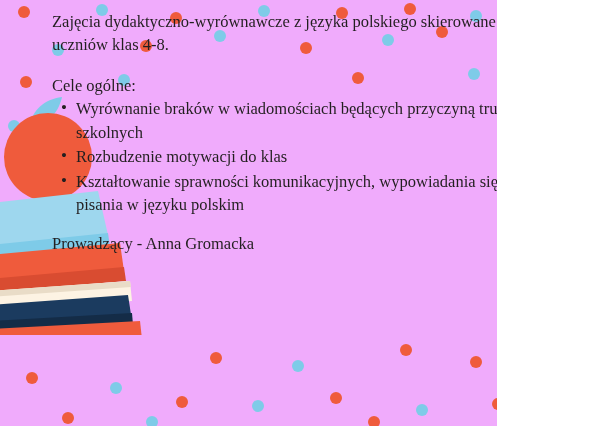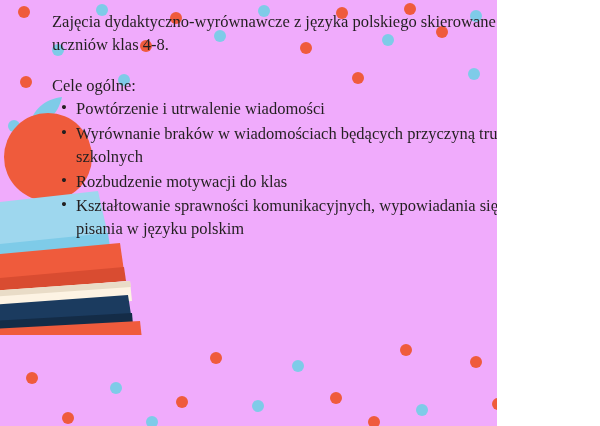--- a/index.html
+++ b/index.html
@@ -144,20 +144,20 @@
 
       <path d="M-10 234 L140 226 L142 244 L-10 250 Z" fill="#ef5b3c"></path>
     </svg>
   </div>
 
   <div id="text-block">
     <p class="para">Zajęcia dydaktyczno-wyrównawcze z języka polskiego skierowane są do uczniów klas 4-8.</p>
     <div class="spacer"></div>
     <p>Cele ogólne:</p>
     <ul class="bullets">
-      <li>Powtórzenie i utrwalenie wiadomości</li>
       <li>Wyrównanie braków w wiadomościach będących przyczyną trudności szkolnych</li>
       <li>Rozbudzenie motywacji do klas</li>
       <li>Kształtowanie sprawności komunikacyjnych, wypowiadania się, czytania i pisania w języku polskim</li>
     </ul>
+    <p class="presenter">Prowadzący - Anna Gromacka</p>
   </div>
 
 </div>
 
 </body></html>

